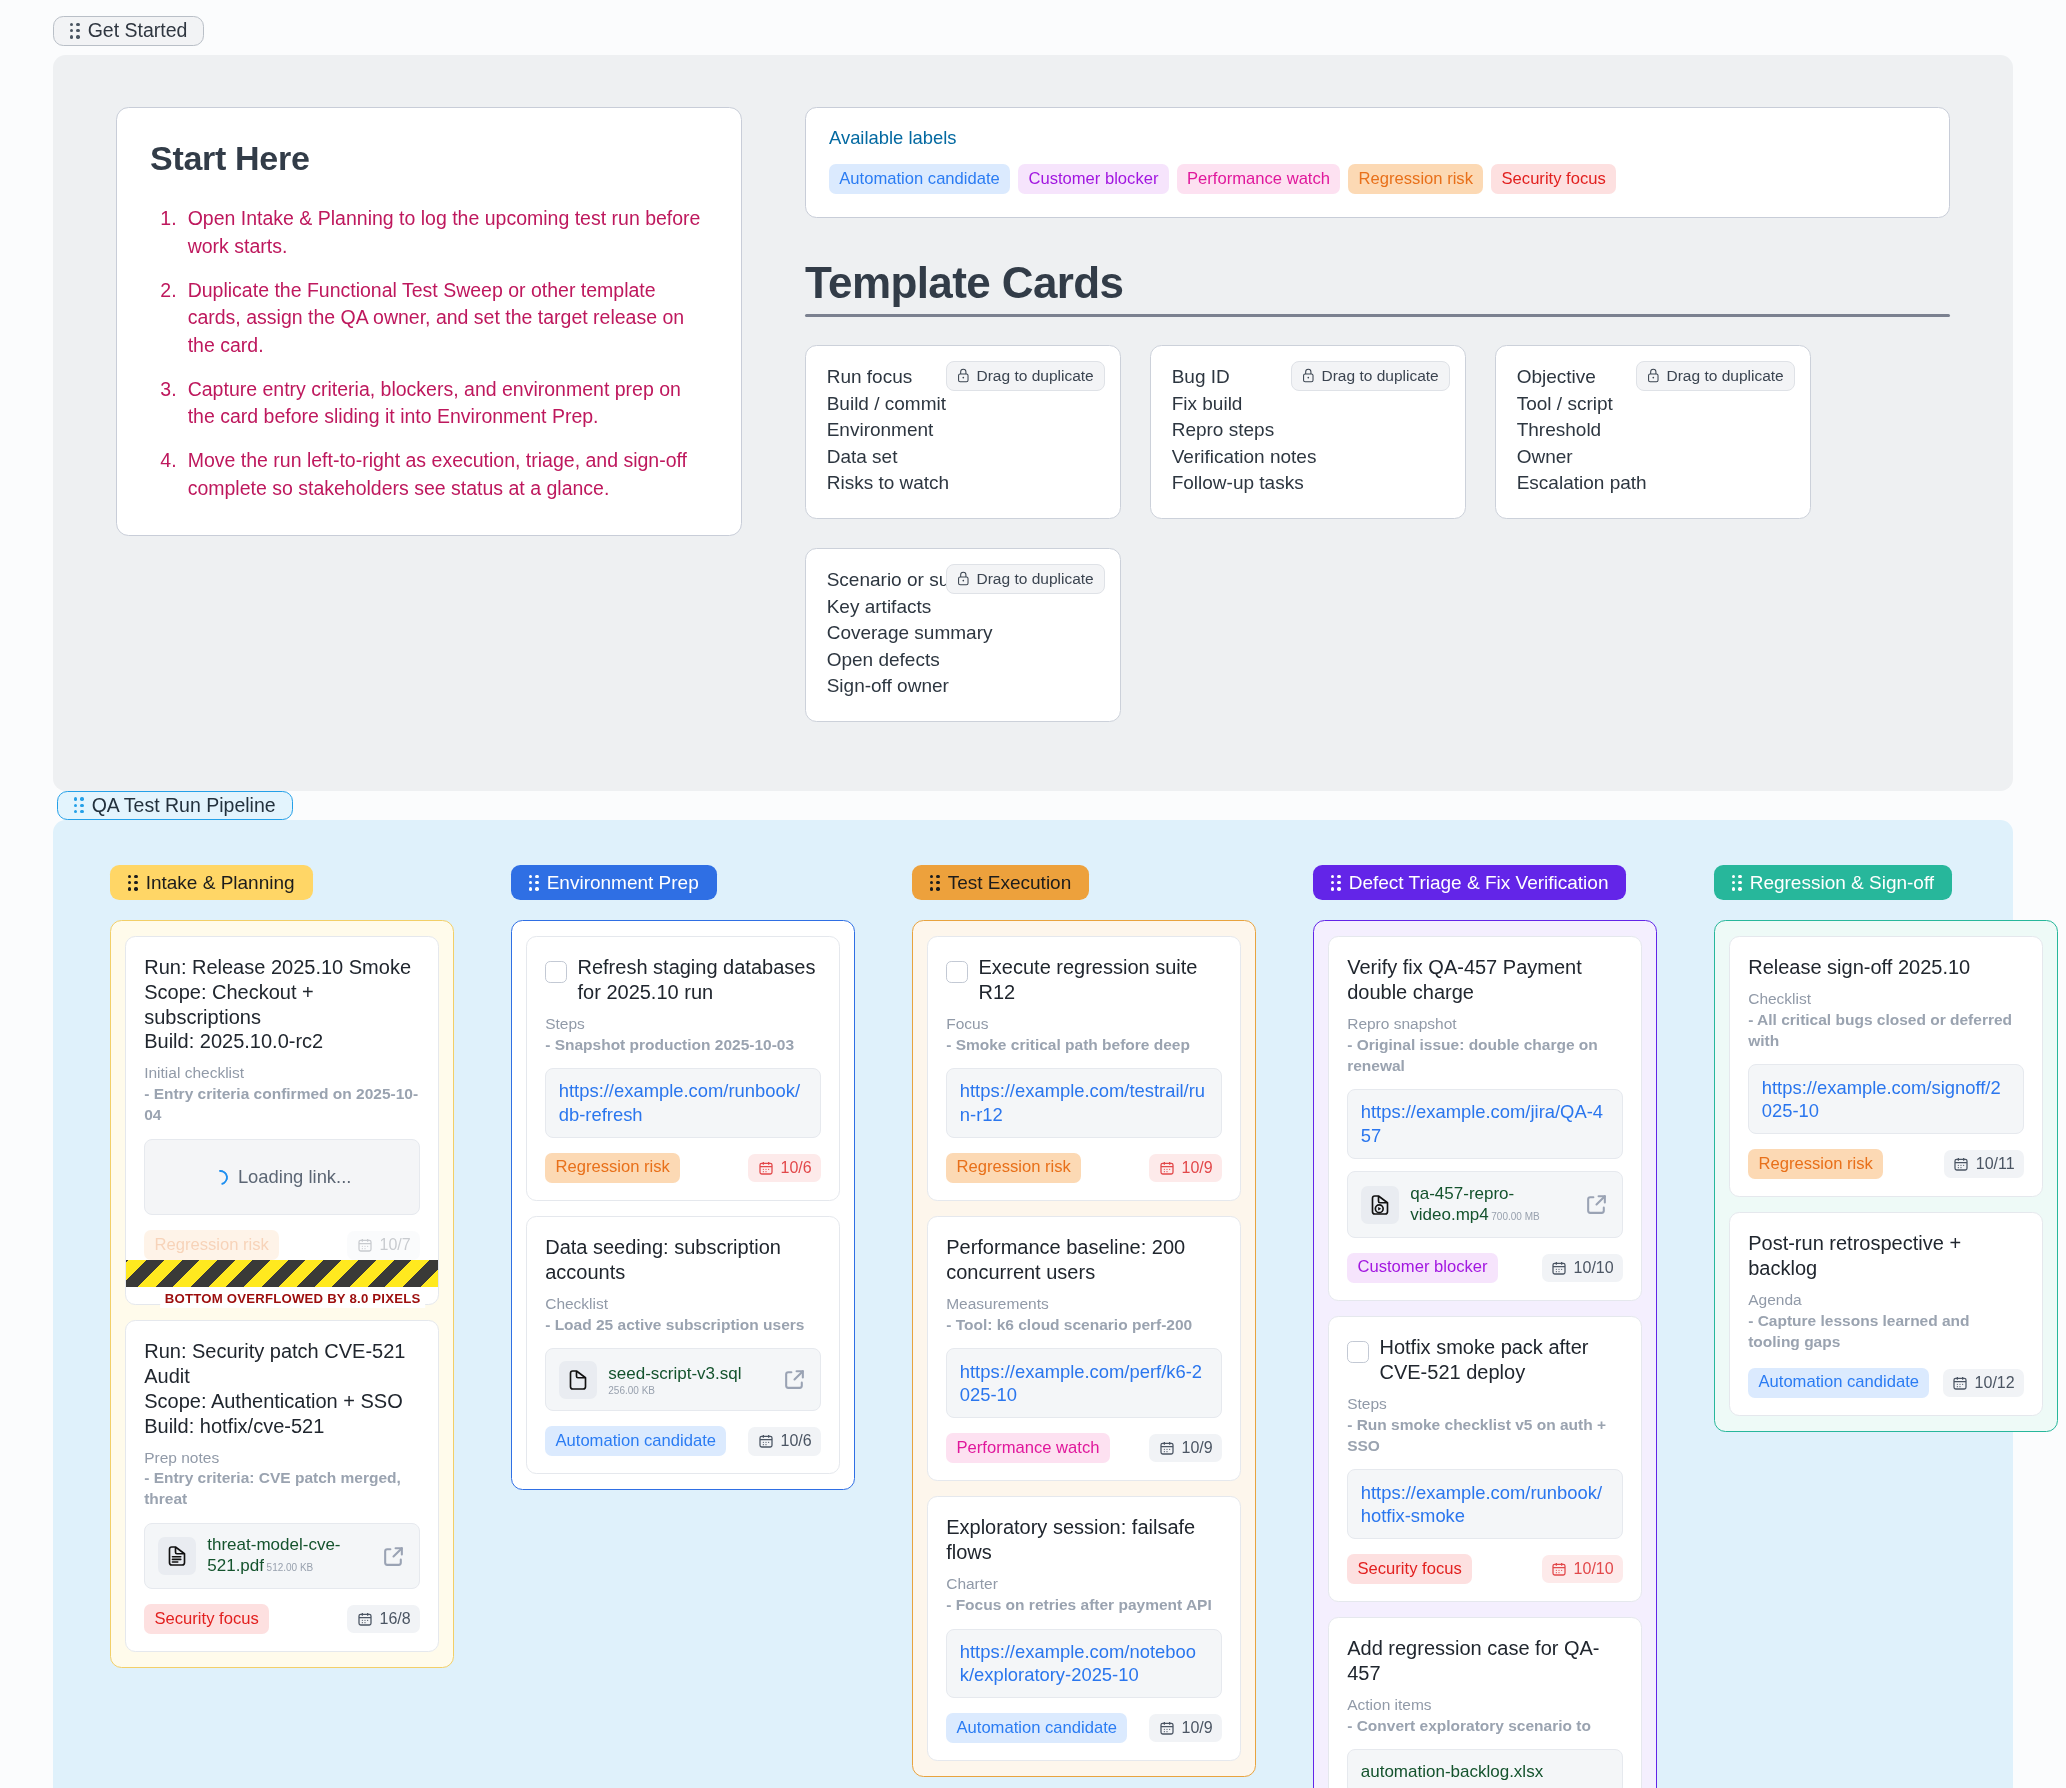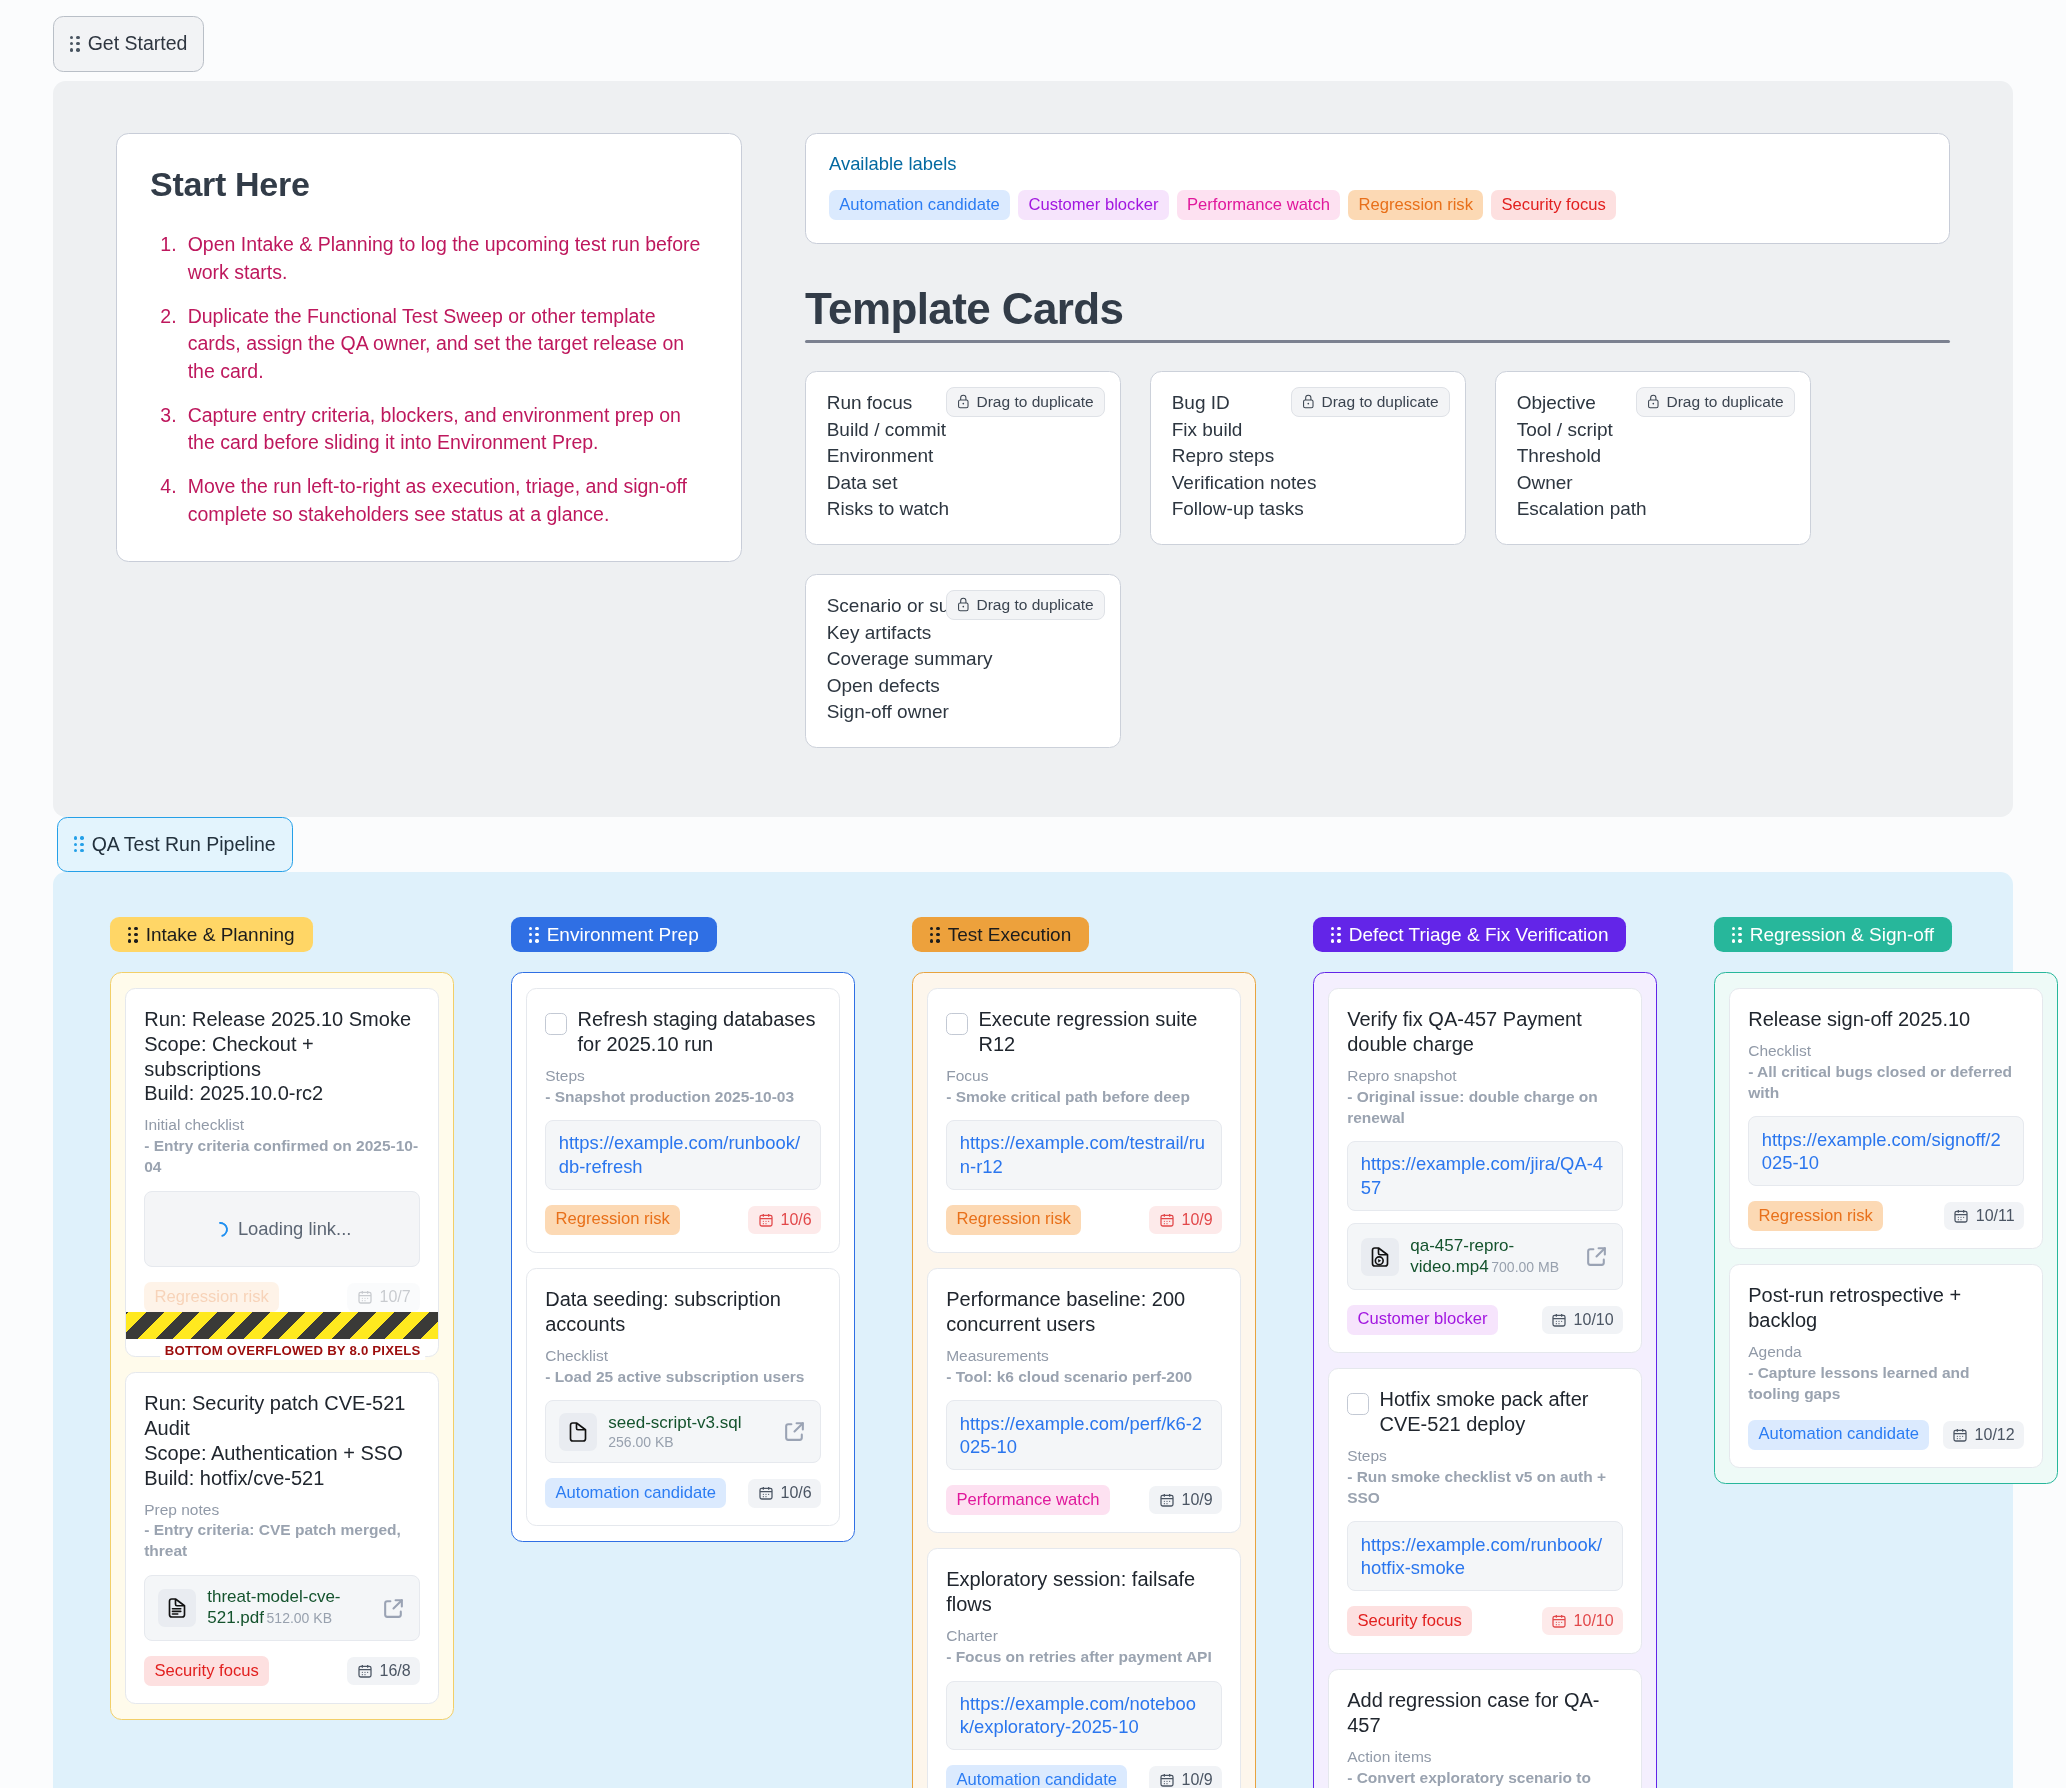--- a/index.html
+++ b/index.html
@@ -10,21 +10,21 @@
     color: #2f3640;
     -webkit-font-smoothing: antialiased;
   }
   body { padding: 0; }
 
   
   .sec-chip {
     display: inline-flex;
     align-items: center;
     gap: 8px;
-    padding: 17px 16px;
+    padding: 4px 16px;
     border-radius: 10.3px;
     font-size: 19.5px;
     font-weight: 400;
     line-height: 1;
     white-space: nowrap;
   }
   .sec-chip.grey {
     background: #f2f3f5;
     border: 1.7px solid #b9bfc7;
     color: #2f3640;
@@ -258,21 +258,21 @@
     gap: 11.5px;
   }
   .file-ico {
     width: 38px; height: 38px; flex: 0 0 38px;
     background: #e9ecf1;
     border-radius: 6.9px;
     display: flex; align-items: center; justify-content: center;
   }
   .file-meta { flex: 1; min-width: 0; }
   .file-name { font-size: 17px; color: #14532d; line-height: 1.22; word-break: break-word; }
-  .file-size { font-size: 14px; color: #98a1ae; margin-top: 2.3px; text-align: right; }
+  .file-size { font-size: 10px; color: #98a1ae; margin-top: 2.3px; text-align: right; }
   .ext-ico { width: 25px; height: 25px; flex: 0 0 25px; }
 
   .card-foot {
     margin-top: 15px;
     display: flex;
     align-items: center;
     justify-content: space-between;
     gap: 9.2px;
   }
   .date-chip {

